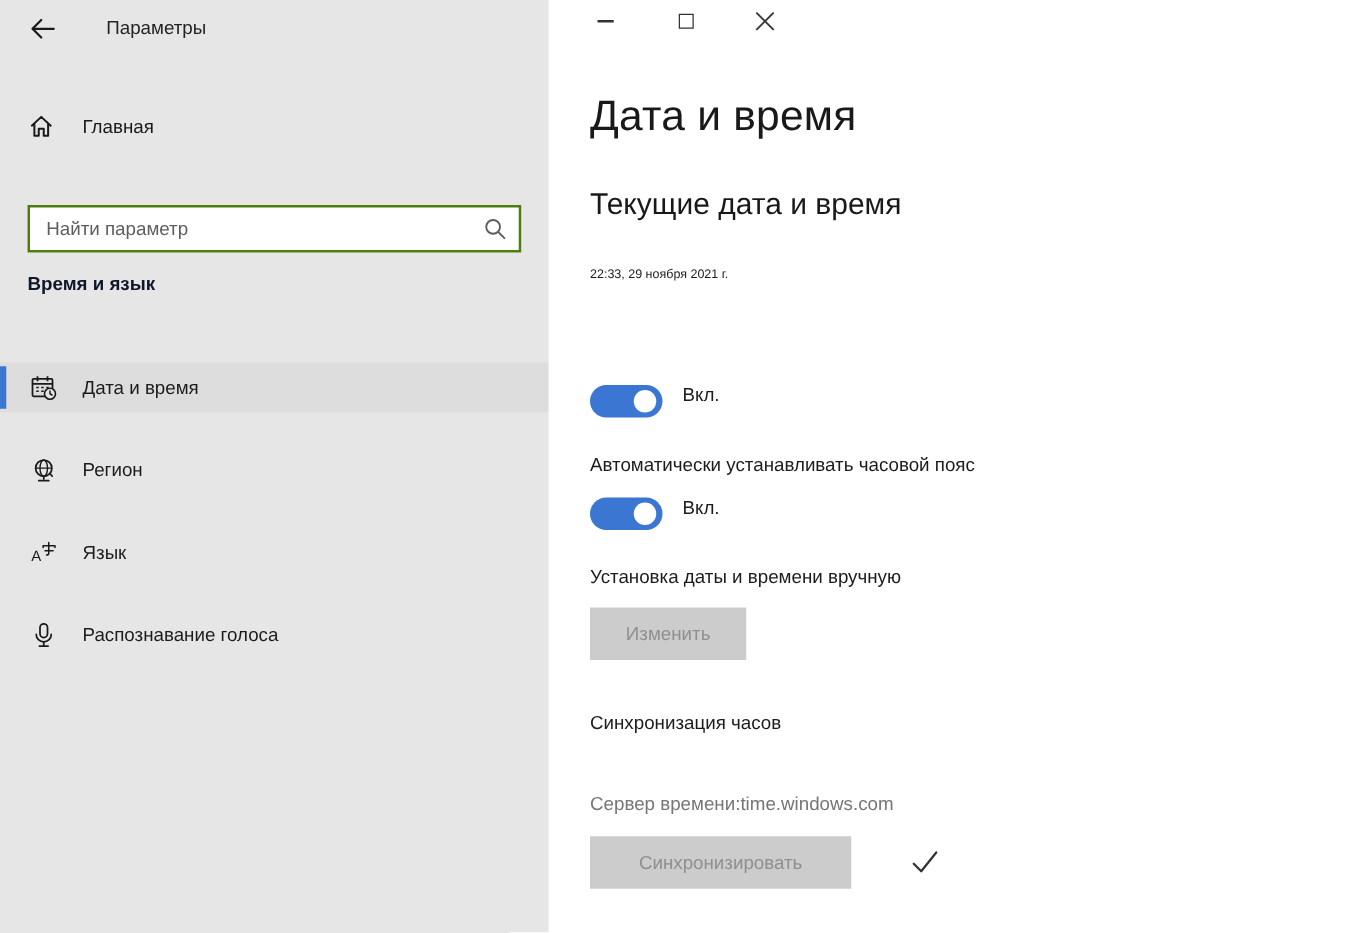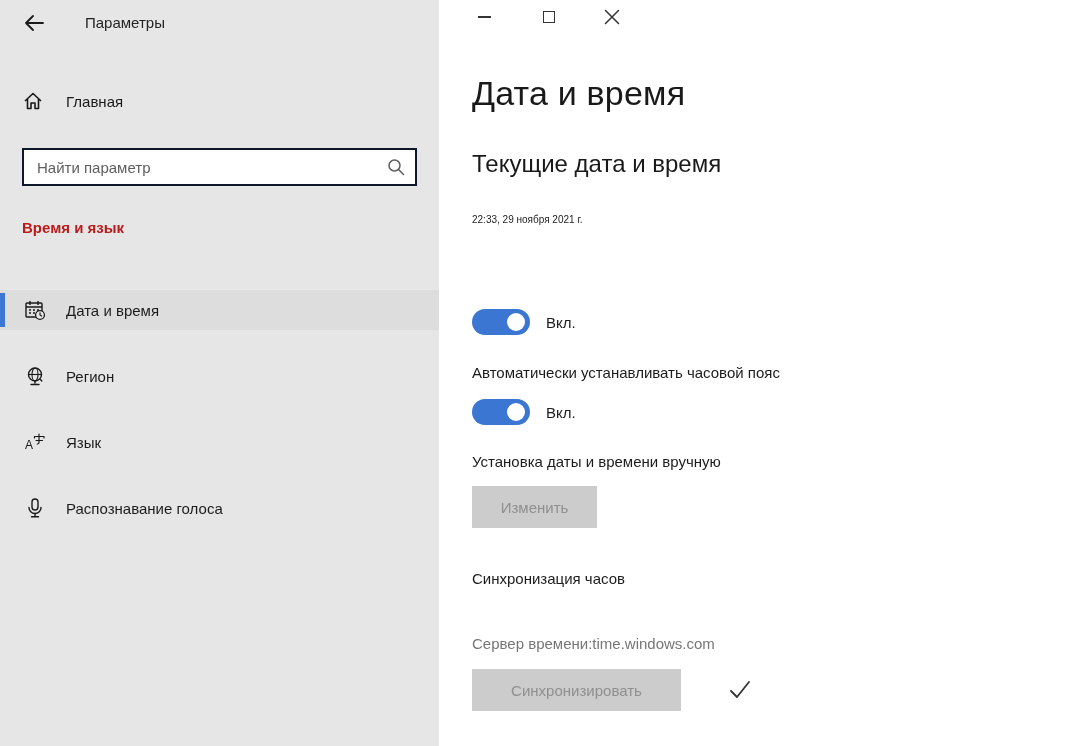--- a/index.html
+++ b/index.html
@@ -13,30 +13,30 @@
 
   .back-btn { position:absolute; left:18px; top:8px; width:32px; height:30px;
               background:transparent; border:none; cursor:pointer;
               display:flex; align-items:center; justify-content:center; }
   .app-title { position:absolute; left:85px; top:14px; font-size:15px; color:#242424; }
 
   .home-row { position:absolute; left:0; top:86px; width:439px; height:30px;
               display:flex; align-items:center; padding-left:22px; cursor:pointer; }
   .home-row .nav-label { margin-left:22px; }
 
-  .search-box { position:absolute; left:22px; top:148px; width:395px; height:38px;
-                background:#fff; border:2px solid #0f172a; }
+  .search-box { position:absolute; left:22px; top:164px; width:395px; height:38px;
+                background:#fff; border:2px solid #4d7c0f; }
   .search-input { position:absolute; left:0; top:0; width:100%; height:100%;
                   border:none; outline:none; background:transparent;
                   font-family:"Liberation Sans", sans-serif;
                   font-size:15px; color:#333; padding:0 40px 0 13px; }
   .search-input::placeholder { color:#5e5e5e; opacity:1; }
   .search-icon-wrap { position:absolute; right:9px; top:7px; width:20px; height:20px; }
 
-  .group-header { position:absolute; left:22px; top:219px; font-size:15px; font-weight:700; color:#b91c1c; }
+  .group-header { position:absolute; left:22px; top:219px; font-size:15px; font-weight:700; color:#0f172a; }
 
   .nav-item { position:absolute; left:0; width:439px; height:40px;
               display:flex; align-items:center; padding-left:24px; cursor:pointer; }
   .nav-item .nav-label { margin-left:20px; font-size:15px; color:#1c1c1c; }
   .nav-item.selected { background:rgba(0,0,0,0.035); }
   .accent-bar { position:absolute; left:0; top:3px; width:5px; height:34px; background:#3a76d2; }
   .nav-icon { width:22px; height:22px; flex:0 0 22px; }
 
   
   .main { position:absolute; left:439px; top:0; width:641px; height:746px; background:#fff; }
@@ -54,21 +54,21 @@
                 letter-spacing:0.2px; color:#191919; }
   .section-title { position:absolute; left:33px; top:150px; font-size:24px; font-weight:400; color:#191919; }
   .datetime { position:absolute; left:33px; top:214px; font-size:10px; color:#1c1c1c; }
 
   .setting-label { position:absolute; left:33px; font-size:15px; color:#1c1c1c; }
   .lbl-auto-time { top:274px; }
   .lbl-auto-tz   { top:364px;text-align:center; }
   .lbl-manual    { top:453px; }
   .lbl-sync      { top:570px; }
 
-  .toggle-row { position:absolute; left:33px; height:28px; display:flex; align-items:center; gap:16px; }
+  .toggle-row { position:absolute; left:33px; height:28px; display:flex; gap:16px; }
   .row-toggle1 { top:308px; }
   .row-toggle2 { top:398px; }
   .toggle { position:relative; width:58px; height:26px; border-radius:13px;
             background:#3a76d2; border:none; cursor:pointer; flex:0 0 58px; }
   .toggle .knob { position:absolute; right:5px; top:4px; width:18px; height:18px;
                   border-radius:50%; background:#fff; }
   .toggle-state { font-size:15px; color:#1c1c1c; }
 
   .gray-btn { border:none; background:#cccccc; color:#8f8f8f; font-size:15px;
               font-family:"Liberation Sans", sans-serif; cursor:default; }

